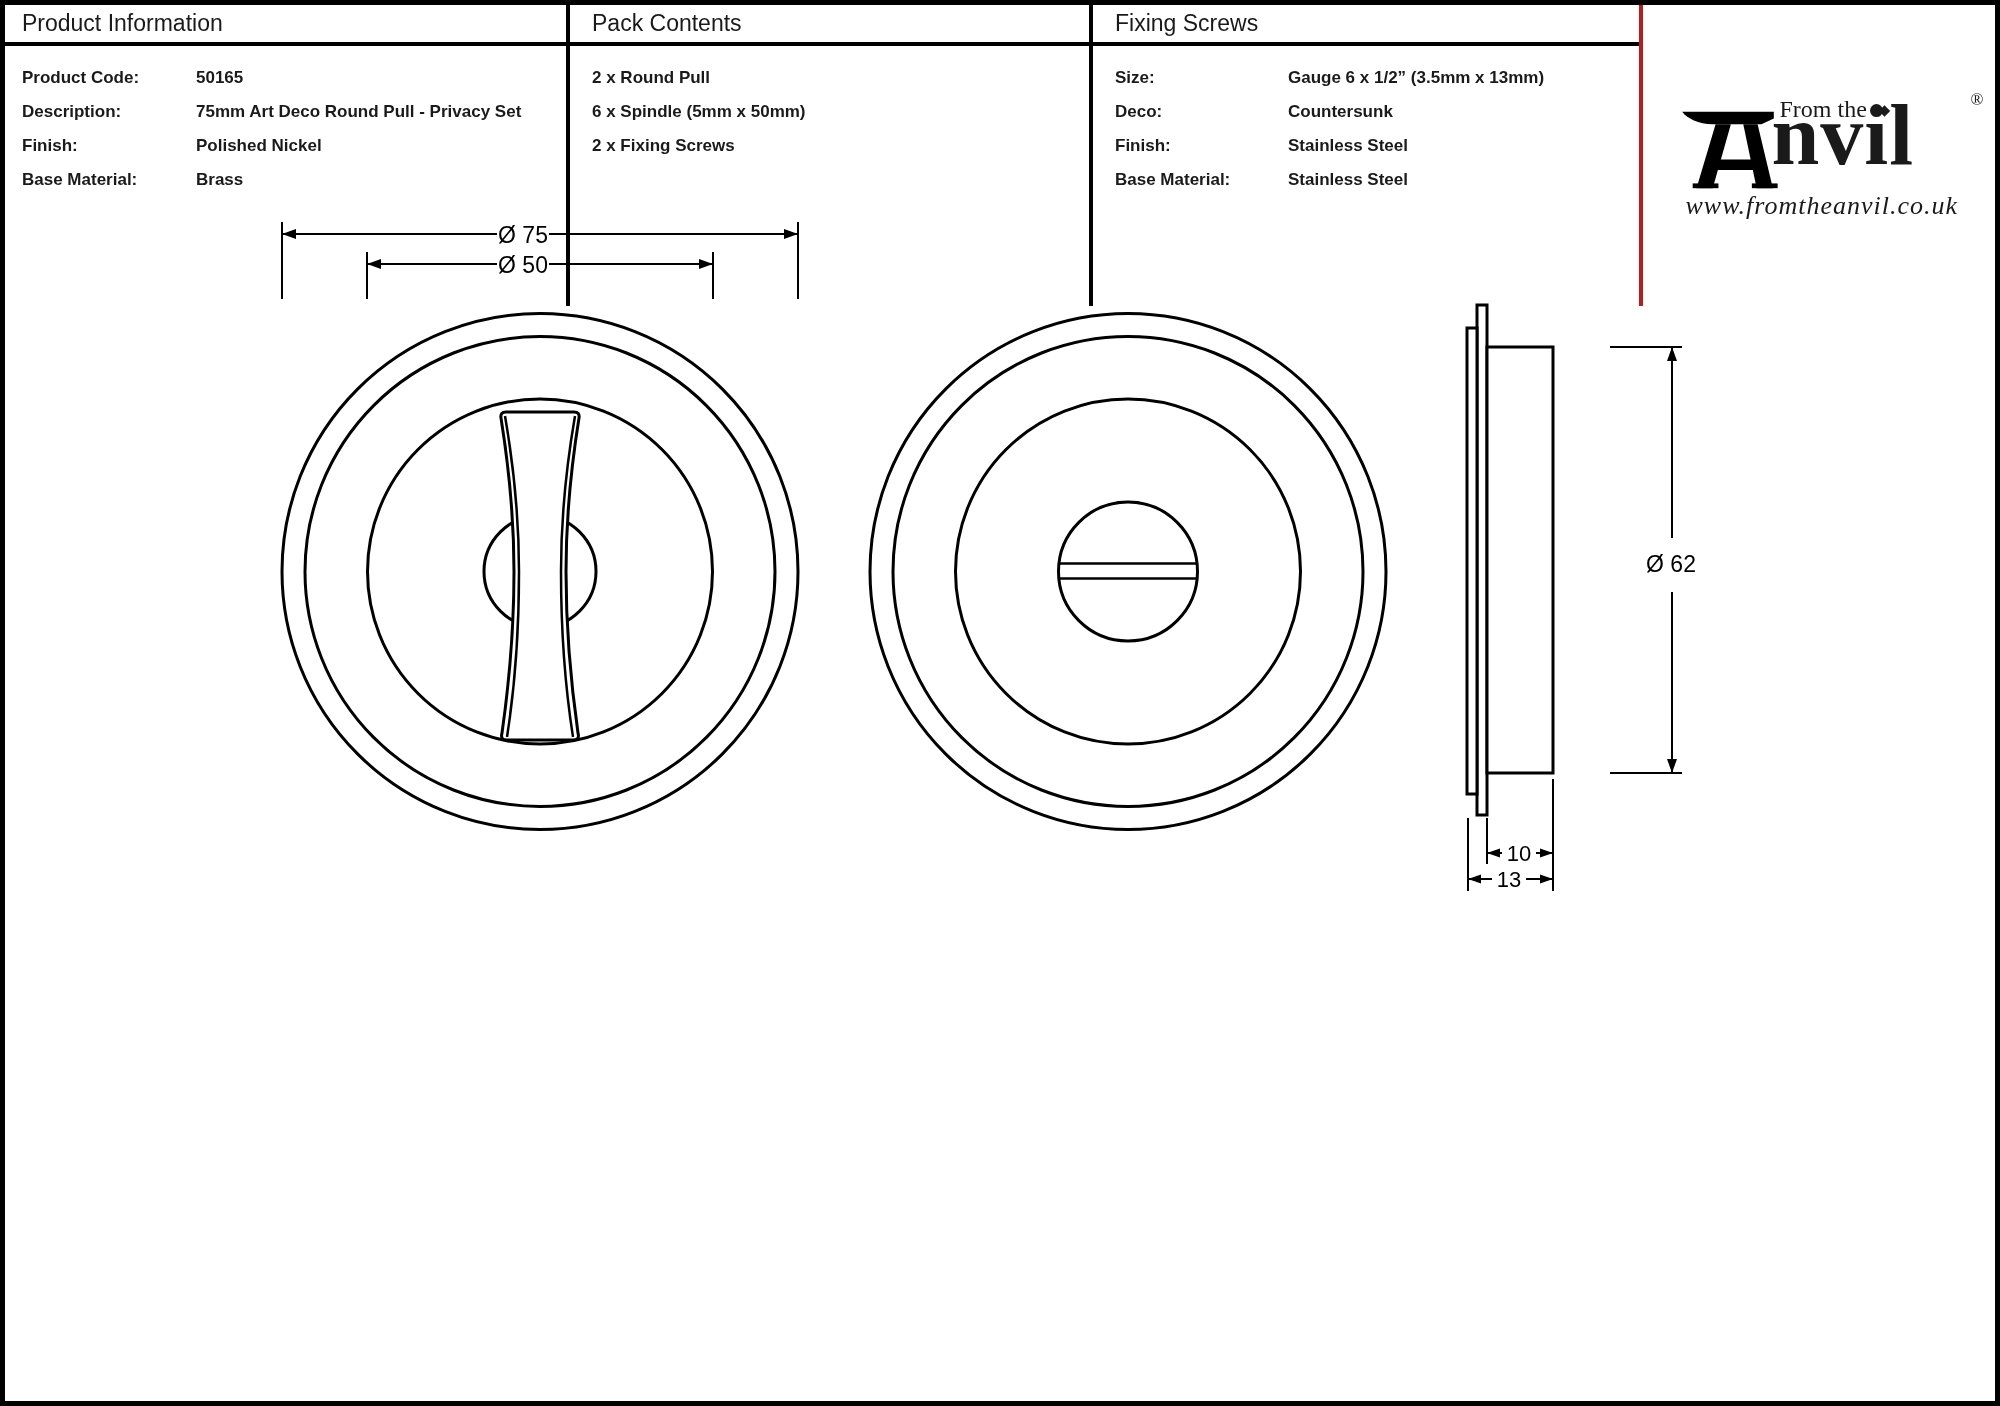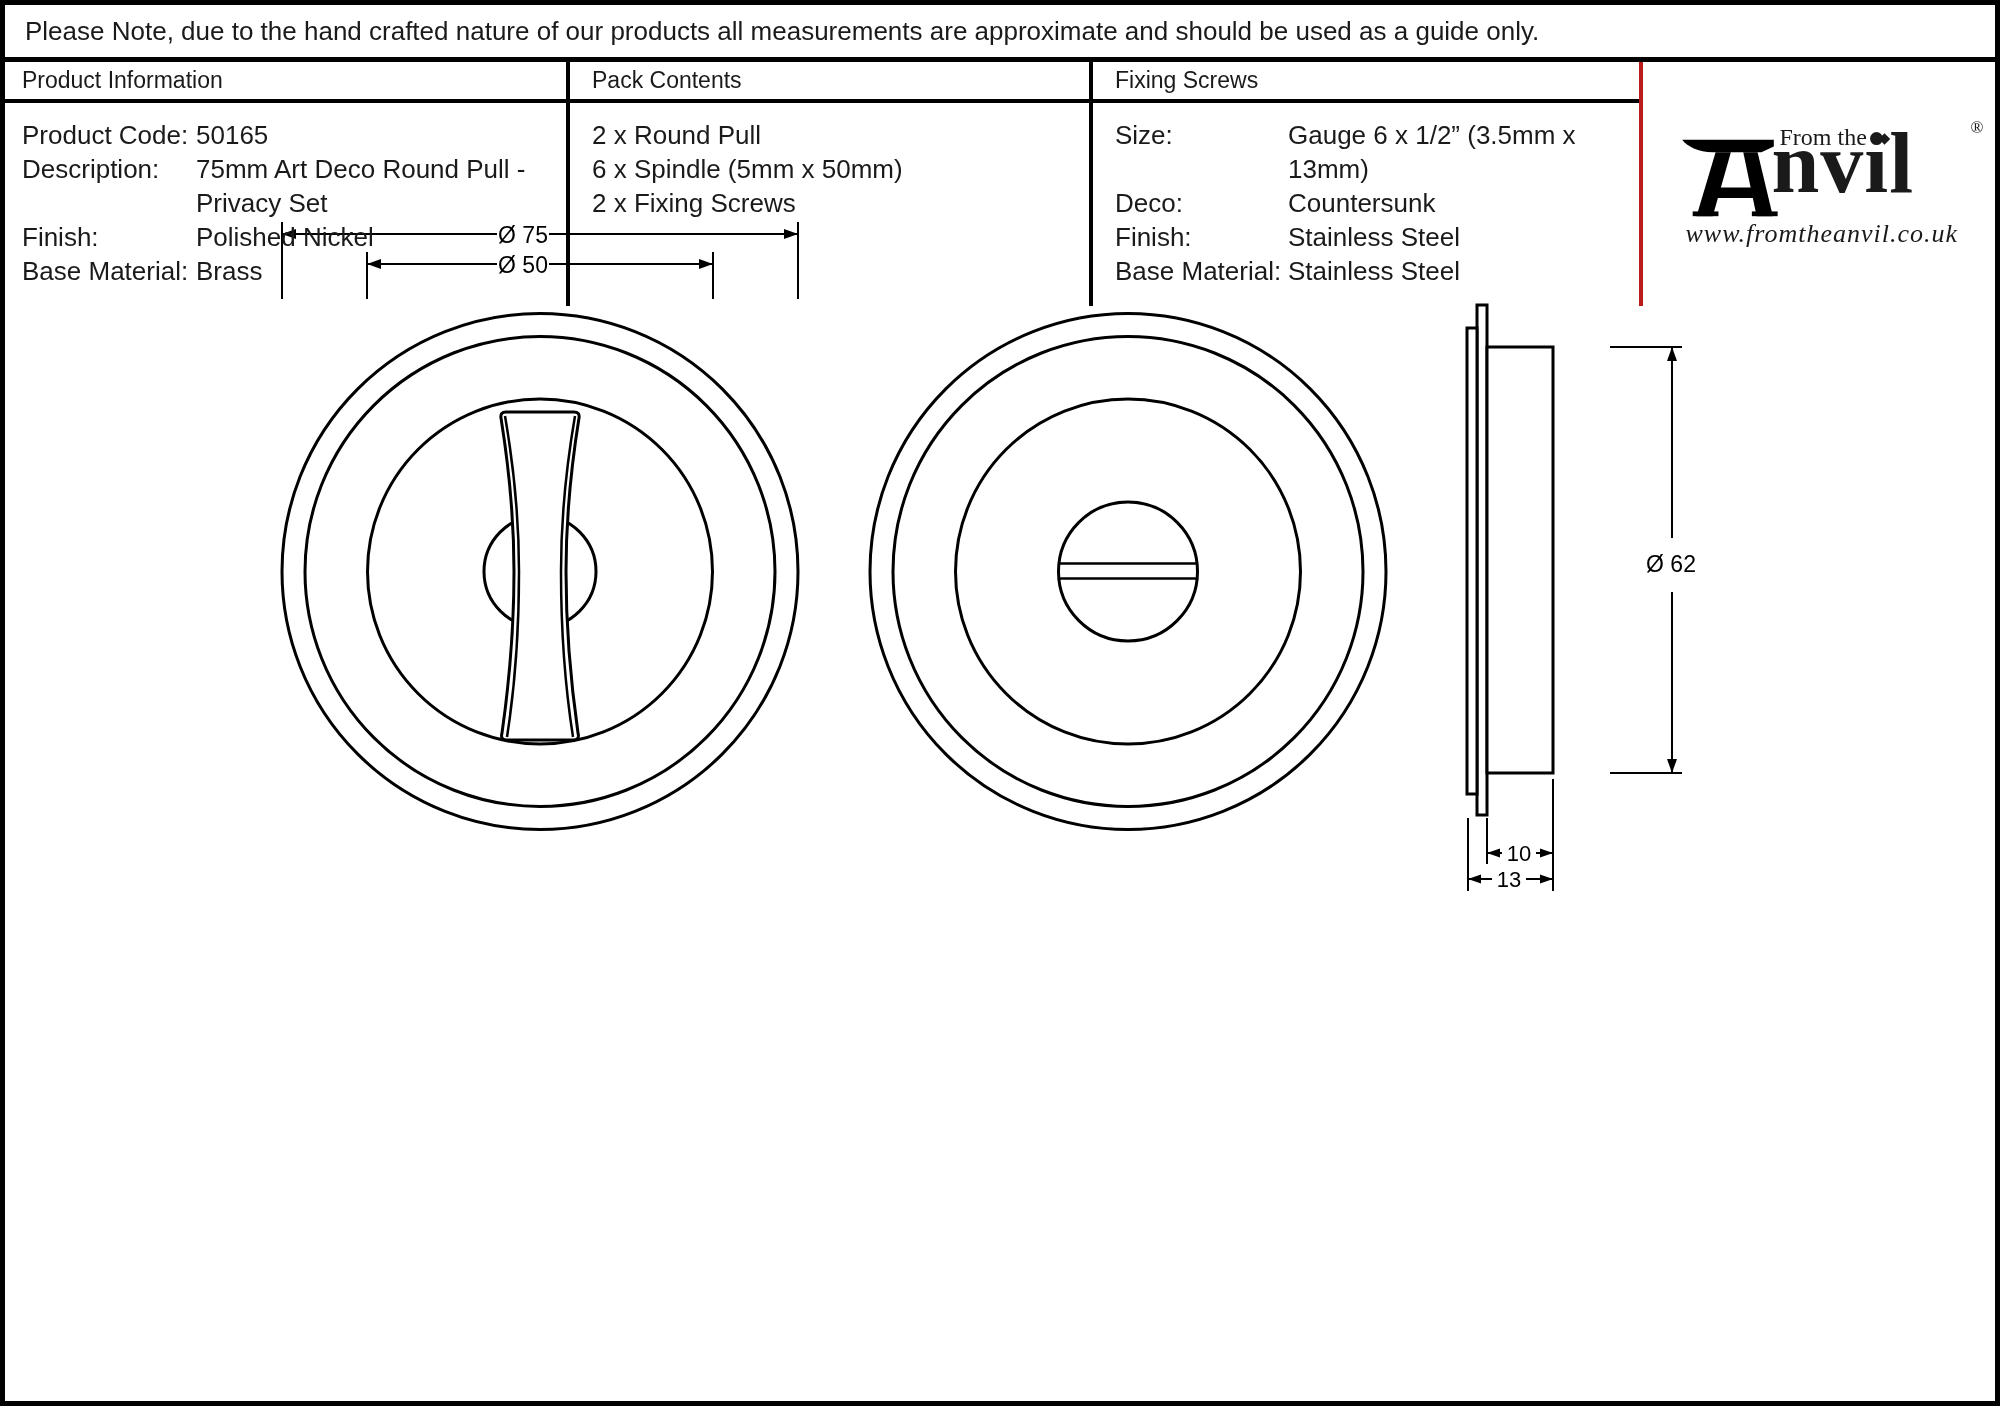--- a/index.html
+++ b/index.html
@@ -12,21 +12,21 @@
   
   .bottom{position:absolute;left:0;top:1100;width:2000px;height:306px;border-top:5px solid #000;box-sizing:border-box;display:flex;flex-direction:column;}
   .note-row{height:57px;border-bottom:5px solid #000;box-sizing:border-box;display:flex;align-items:center;padding-left:25px;font-size:26px;}
   .cols{flex:1;display:flex;}
   .col{box-sizing:border-box;display:flex;flex-direction:column;}
   .col.c1{width:570px;border-right:4px solid #000;}
   .col.c2{width:523px;border-right:4px solid #000;}
   .col.c3{width:550px;border-right:4px solid #b91c1c;}
   .col.c4{flex:1;align-items:center;justify-content:center;}
   .col-header{height:41px;border-bottom:4px solid #000;box-sizing:border-box;display:flex;align-items:center;padding-left:22px;font-size:23px;}
-  .col-body{flex:1;padding:15px 0 0 22px;font-size:26px;line-height:34px;}
+  .col-body{flex:1;padding:15px 0 0 22px;font-size:17px;line-height:34px;font-weight:bold;}
   .kv{display:flex;}
   .kv .k{flex:0 0 174px;}
   .kv .v{max-width:350px;}
   .c3 .kv .k{flex:0 0 173px;}
   .c3 .kv .v{max-width:360px;}
   
   .logo{position:relative;width:300px;height:120px;margin-left:12px;}
   .logo-anvil{position:absolute;left:0;top:12px;}
   .logo-fromthe{position:absolute;left:102px;top:0;font-family:"Liberation Serif",serif;font-size:24px;white-space:nowrap;}
   .logo-diamond{font-size:15px;margin-left:12px;vertical-align:2px;}
@@ -94,23 +94,20 @@
         <text x="523" y="243">Ø 75</text>
         <text x="523" y="273">Ø 50</text>
         <text x="1671" y="572">Ø 62</text>
         <text x="1519" y="861" font-size="22">10</text>
         <text x="1509" y="887" font-size="22">13</text>
       </g>
     </g>
   </svg>
 
   <div class="bottom">
-    <div class="note-row">
-      <span>Please Note, due to the hand crafted nature of our products all measurements are approximate and should be used as a guide only.</span>
-    </div>
     <div class="cols">
 
       <div class="col c1">
         <div class="col-header">Product Information</div>
         <div class="col-body">
           <div class="kv">
             <span class="k">Product Code:</span>
             <span class="v">50165</span>
           </div>
           <div class="kv">

